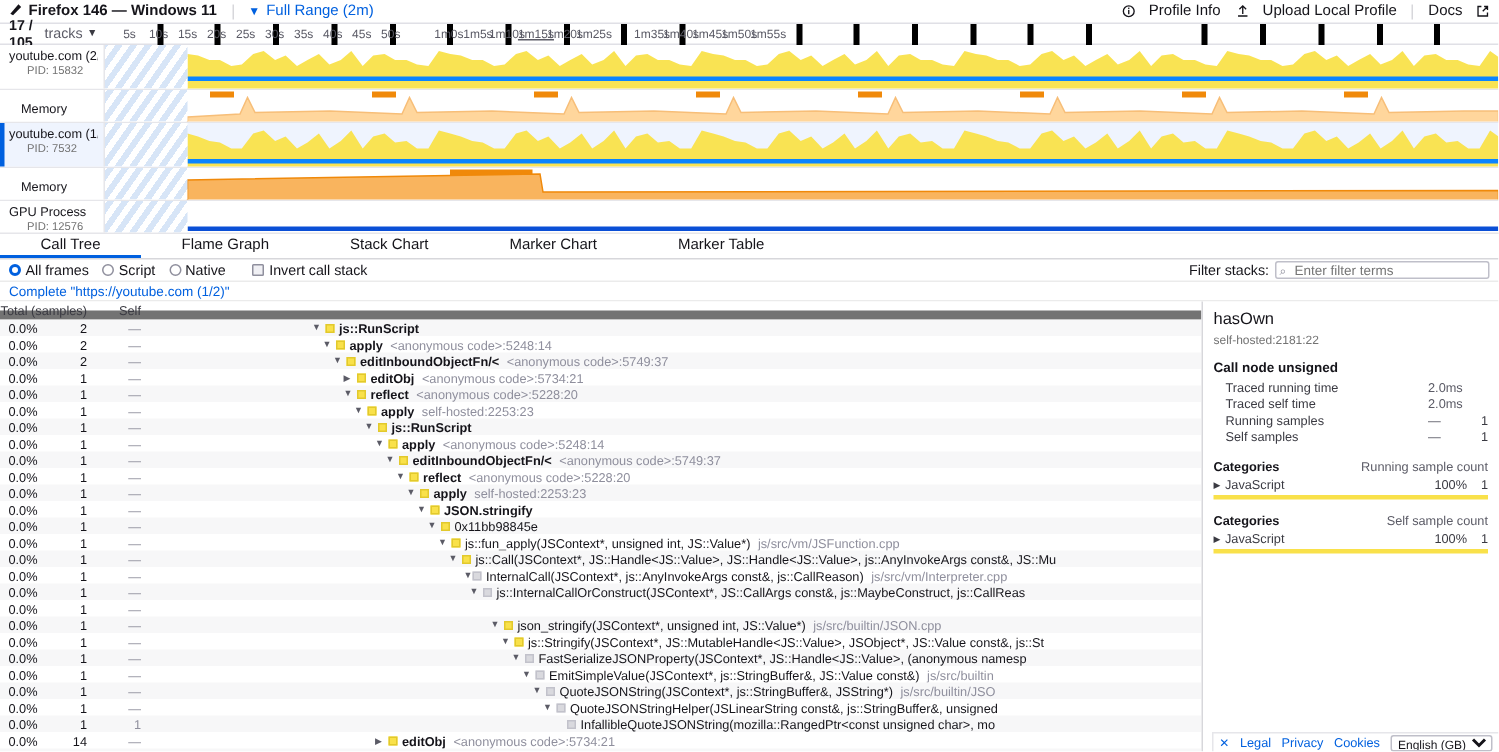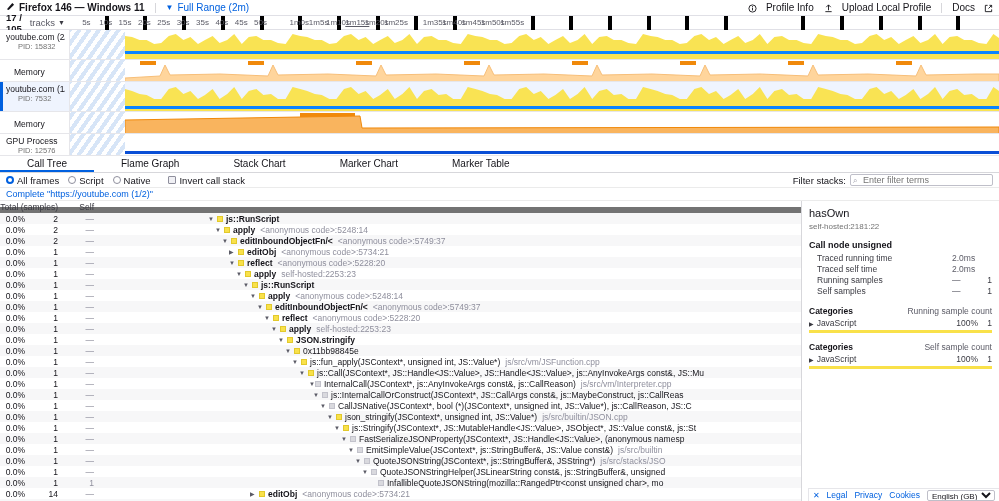--- a/index.html
+++ b/index.html
@@ -540,25 +540,20 @@
                 <span class="twisty">▼</span>
                 <span class="swatch grey"></span>
                 <span class="fname norm">js::InternalCallOrConstruct(JSContext*, JS::CallArgs const&amp;, js::MaybeConstruct, js::CallReas</span>
               </div>
             </div>
             <div class="trow">
               <div class="t-pct">0.0%</div>
               <div class="t-num">1</div>
               <div class="t-self">—</div>
               <div class="t-badge"></div>
-              <div class="t-name" style="padding-left: 210px;">
-                <span class="twisty">▼</span>
-                <span class="swatch grey"></span>
-                <span class="fname norm">CallJSNative(JSContext*, bool (*)(JSContext*, unsigned int, JS::Value*), js::CallReason, JS::C</span>
-              </div>
             </div>
             <div class="trow">
               <div class="t-pct">0.0%</div>
               <div class="t-num">1</div>
               <div class="t-self">—</div>
               <div class="t-badge"></div>
               <div class="t-name" style="padding-left: 217px;">
                 <span class="twisty">▼</span>
                 <span class="swatch"></span>
                 <span class="fname norm">json_stringify(JSContext*, unsigned int, JS::Value*)</span>
@@ -601,21 +596,21 @@
             </div>
             <div class="trow">
               <div class="t-pct">0.0%</div>
               <div class="t-num">1</div>
               <div class="t-self">—</div>
               <div class="t-badge"></div>
               <div class="t-name" style="padding-left: 245px;">
                 <span class="twisty">▼</span>
                 <span class="swatch grey"></span>
                 <span class="fname norm">QuoteJSONString(JSContext*, js::StringBuffer&amp;, JSString*)</span>
-                <span class="forigin">js/src/stacks/JSO</span>
+                <span class="forigin">js/src/builtin/JSO</span>
               </div>
             </div>
             <div class="trow">
               <div class="t-pct">0.0%</div>
               <div class="t-num">1</div>
               <div class="t-self">—</div>
               <div class="t-badge"></div>
               <div class="t-name" style="padding-left: 252px;">
                 <span class="twisty">▼</span>
                 <span class="swatch grey"></span>

